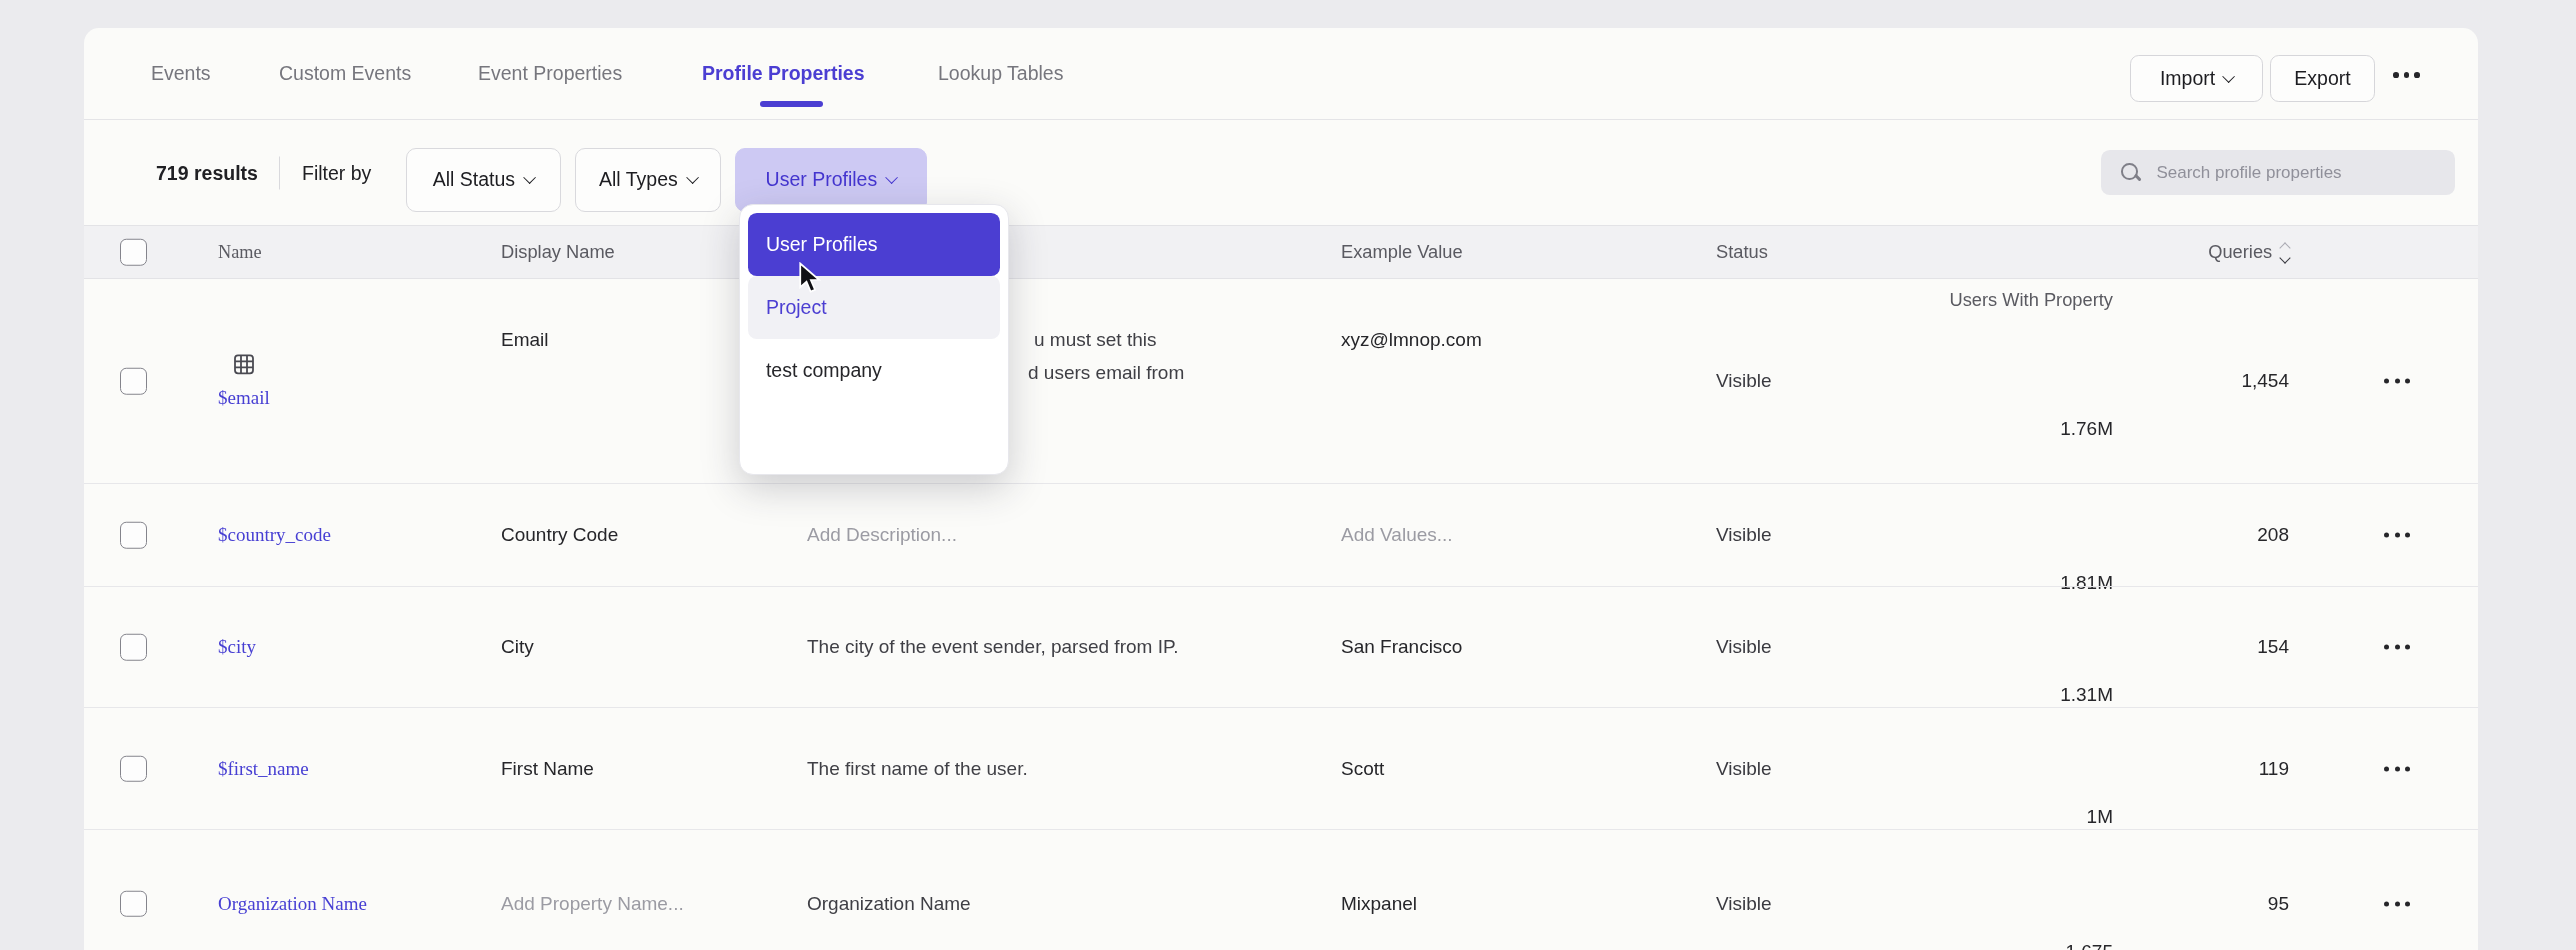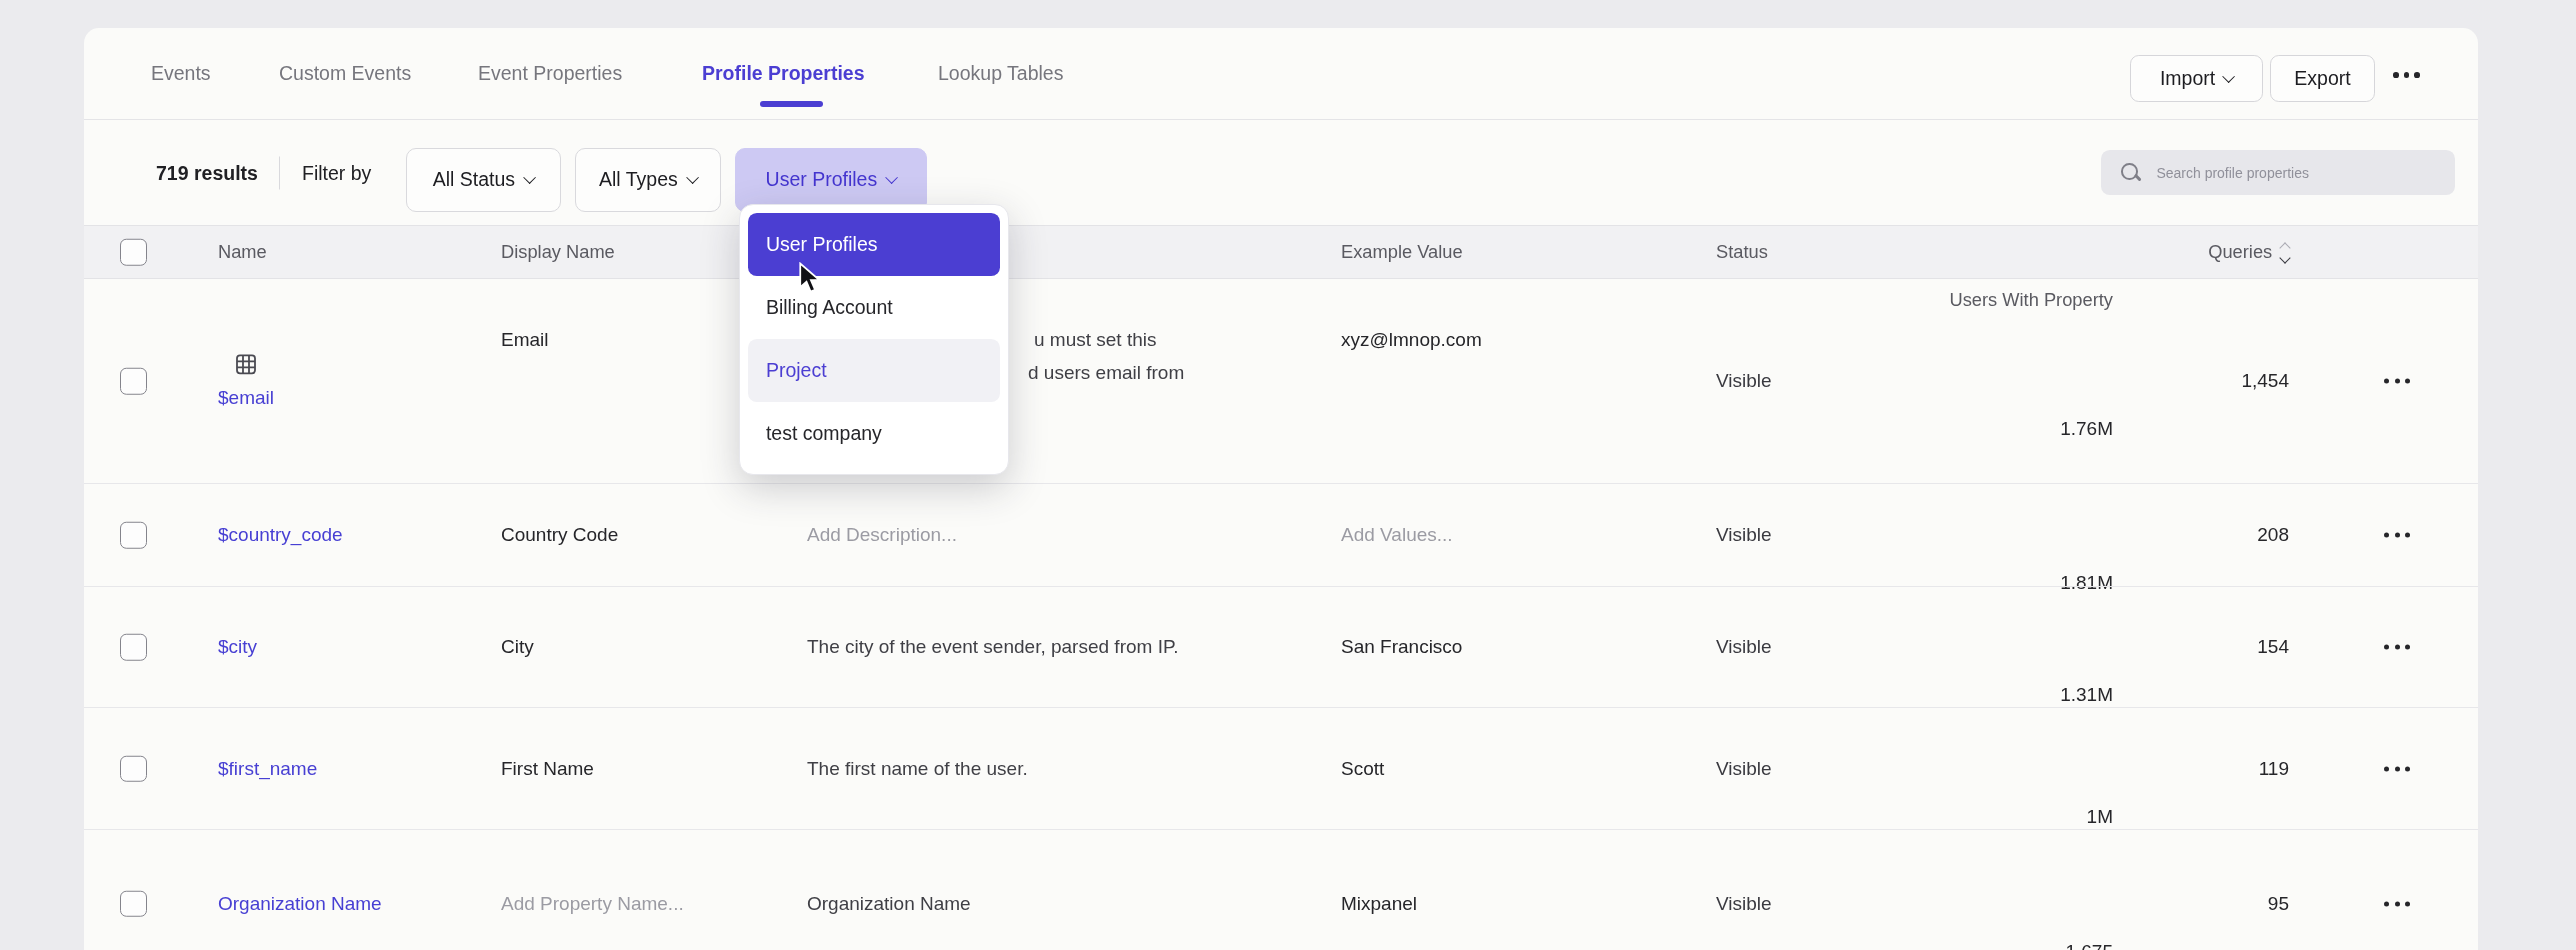--- a/index.html
+++ b/index.html
@@ -26,27 +26,27 @@
   .fr-divider{position:absolute;left:195px;top:50%;transform:translateY(-50%);width:1.3px;height:33px;background:#d9d9dd;}
   .chip{position:absolute;top:26.5px;height:64px;display:flex;align-items:center;justify-content:center;gap:10px;
     background:#fdfdfc;border:1.3px solid #d9d9dd;border-radius:10px;font-size:19.5px;color:#1d1d21;box-sizing:border-box;}
   .chip.purple{background:#cdc9f3;border-color:#cdc9f3;color:#4435cf;}
   .search-box{position:absolute;left:2017px;top:29px;width:354px;height:45px;background:#e7e7eb;
     border-radius:8.8px;display:flex;align-items:center;}
   .search-glyph{position:relative;width:19px;height:19px;margin-left:20px;}
   .search-glyph .lens{position:absolute;left:0;top:0;width:12.6px;height:12.6px;border:2.5px solid #7f7f88;border-radius:50%;}
   .search-glyph .tail{position:absolute;left:12.6px;top:13.2px;width:7.6px;height:2.5px;background:#7f7f88;
     border-radius:1.9px;transform:rotate(45deg);}
-  .search-ph{margin-left:16.4px;font-size:14px;color:#90909a;}
+  .search-ph{margin-left:16.4px;font-size:17px;color:#90909a;}
   
   .thead{position:absolute;left:0;top:197px;width:100%;height:54px;background:#f1f1f3;
     border-top:1.3px solid #e3e3e6;border-bottom:1.3px solid #e3e3e6;box-sizing:border-box;font-size:18.3px;color:#5a5a61;}
   .cell{position:absolute;top:50%;transform:translateY(-50%);white-space:nowrap;}
   .col-check{left:36px;}
-  .col-name{left:134px;}
+  .col-name{left:134px;font-family:Liberation Serif, serif;}
   .col-display{left:417px;}
   .col-desc{left:675px;margin-left:48px;}
   .col-example{left:1257px;}
   .col-status{left:1632px;}
   .col-users{right:365px;text-align:right;margin-top:48px;}
   .col-queries{right:189px;text-align:right;}
   .col-menu{left:2300px;}
   .checkbox{width:26.5px;height:26.5px;border:1.9px solid #84848c;border-radius:6.3px;background:#fdfdfd;box-sizing:border-box;}
   .sort{display:inline-flex;flex-direction:column;gap:1.9px;margin-left:8.8px;vertical-align:middle;}
   .sort .up{width:7px;height:7px;border-left:1.9px solid #ababb3;border-top:1.9px solid #ababb3;transform:rotate(45deg);}
@@ -253,21 +253,20 @@
             <i></i>
             <i></i>
           </div>
         </div>
     </div>
 
   </div>
 
   <div class="dropdown">
     <div class="dd-item selected">User Profiles</div>
-    <div class="dd-item">Billing Account</div>
     <div class="dd-item hovered">Project</div>
     <div class="dd-item">test company</div>
   </div>
 
   <svg class="cursor" width="25" height="33" viewBox="0 0 20 26">
     <polygon points="1,1 1,20 6,15.5 9.3,23.5 12.8,22 9.5,14.2 16,14" fill="#101014" stroke="#ffffff" stroke-width="1.4"></polygon>
   </svg>
 
   <div class="scroll-thumb"></div>
 

